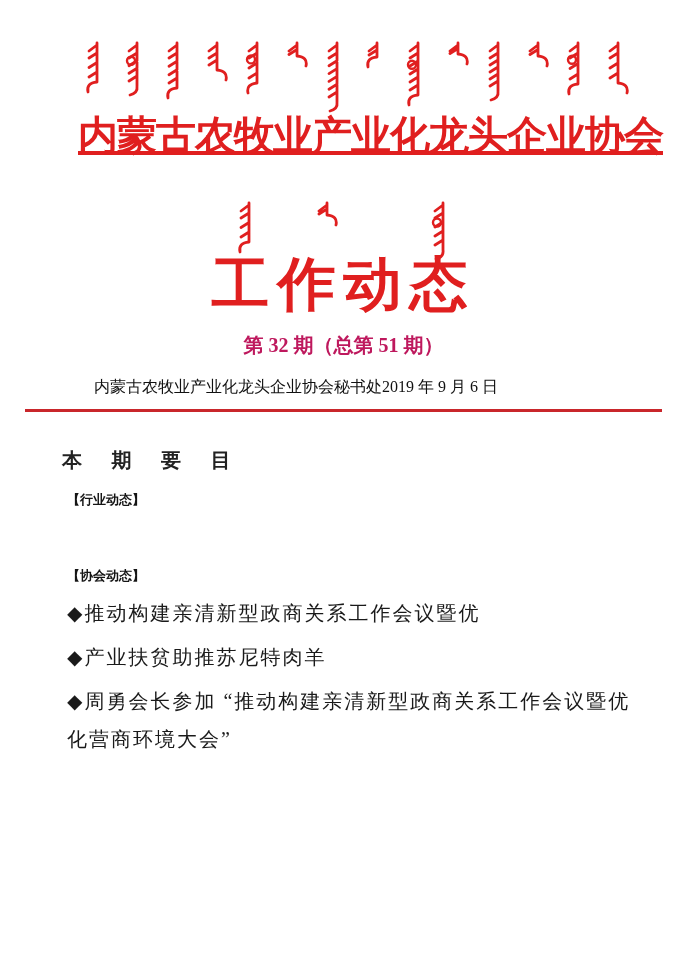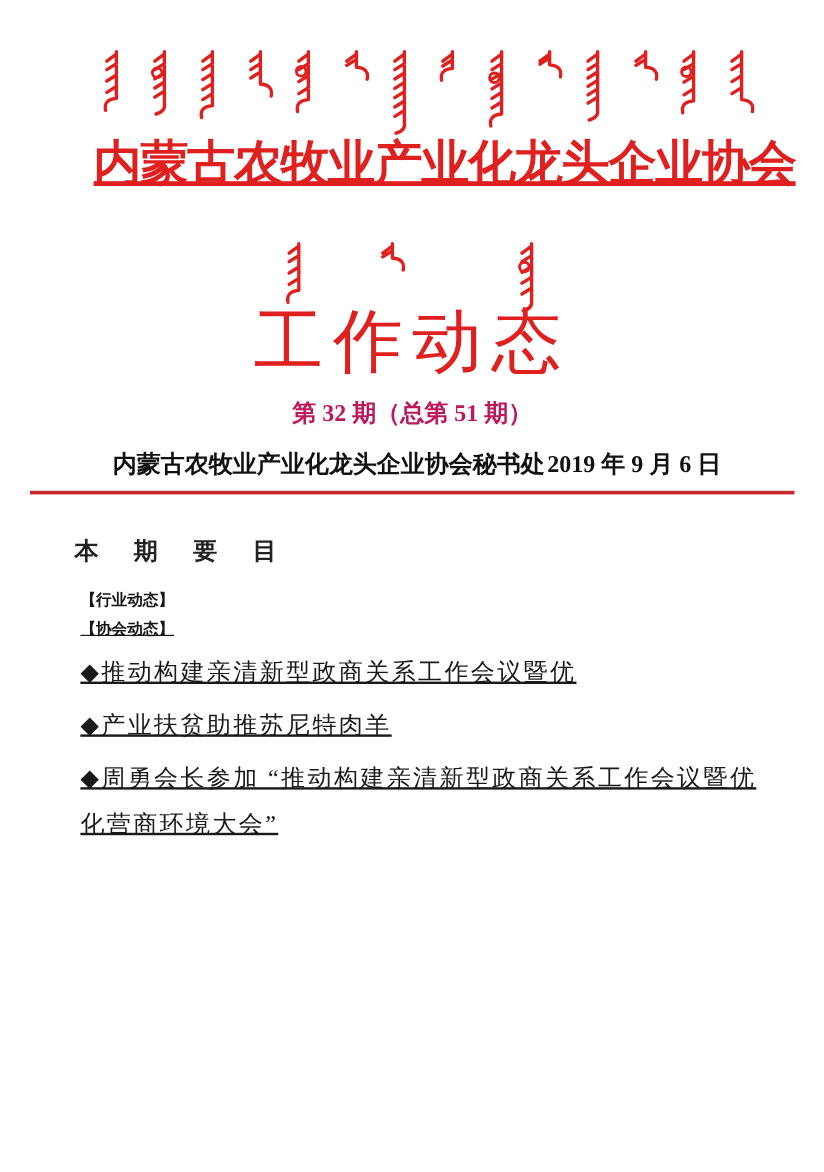--- a/index.html
+++ b/index.html
@@ -17,41 +17,41 @@
   
   .mongol-row-top{margin:40px -4px 0 20px;height:76px;
         display:flex;justify-content:space-between;align-items:flex-start;}
   .mongol-row-sub{margin-top:38px;height:66px;
         display:flex;justify-content:center;align-items:flex-start;}
   .mongol-row-top svg,.mongol-row-sub svg{display:block;}
 
   .org-title{margin:-6px 16px 0;color:var(--red);font-weight:700;
         font-size:40px;line-height:1.3;text-align:left;white-space:nowrap;
         letter-spacing:-1px;text-decoration:underline;}
-  .doc-title{margin:-10px 0 0;color:var(--red);font-weight:400;
+  .doc-title{margin:-10px 0 0;color:var(--red);font-weight:700;
         font-size:58px;line-height:1.0;text-align:center;letter-spacing:8px;}
 
   .issue-line{margin-top:19px;text-align:center;font-weight:700;
         font-size:20px;line-height:24px;color:#be185d;}
 
-  .pub-line{margin-top:20px;display:flex;justify-content:space-between;
-        font-size:20px;line-height:20px;color:#111;
-        padding:0 24px 0 32px;font-weight:bold;}
+  .pub-line{margin-top:20px;display:flex;justify-content:flex-start;
+        font-size:16px;line-height:20px;color:#111;
+        padding:0 24px 0 32px;}
 
   .red-rule{height:3px;background:var(--rule);border:none;
         margin:12px -37px 0 -37px;}
 
   .toc-title{margin-top:36px;color:#222;
         font-family:"Liberation Sans","DejaVu Sans",sans-serif;
         font-weight:700;font-size:20px;line-height:24px;letter-spacing:12px;}
 
   .toc{margin-top:16px;padding-left:5px;}
   .toc-section-label{font-family:"Liberation Sans","DejaVu Sans",sans-serif;
         font-weight:700;font-size:13px;line-height:24px;color:#151515;}
-  .toc-section + .toc-section{text-decoration:underline;}
+  .toc-section + .toc-section{margin-top:52px;}
   .toc-item{margin-top:6px;font-size:20px;line-height:38px;
         letter-spacing:2px;color:#1a1a1a;}
   .toc-line{white-space:nowrap;}
 </style>
 </head>
 <body>
 
 <div class="page">
 
   <div class="mongol-row-top">

